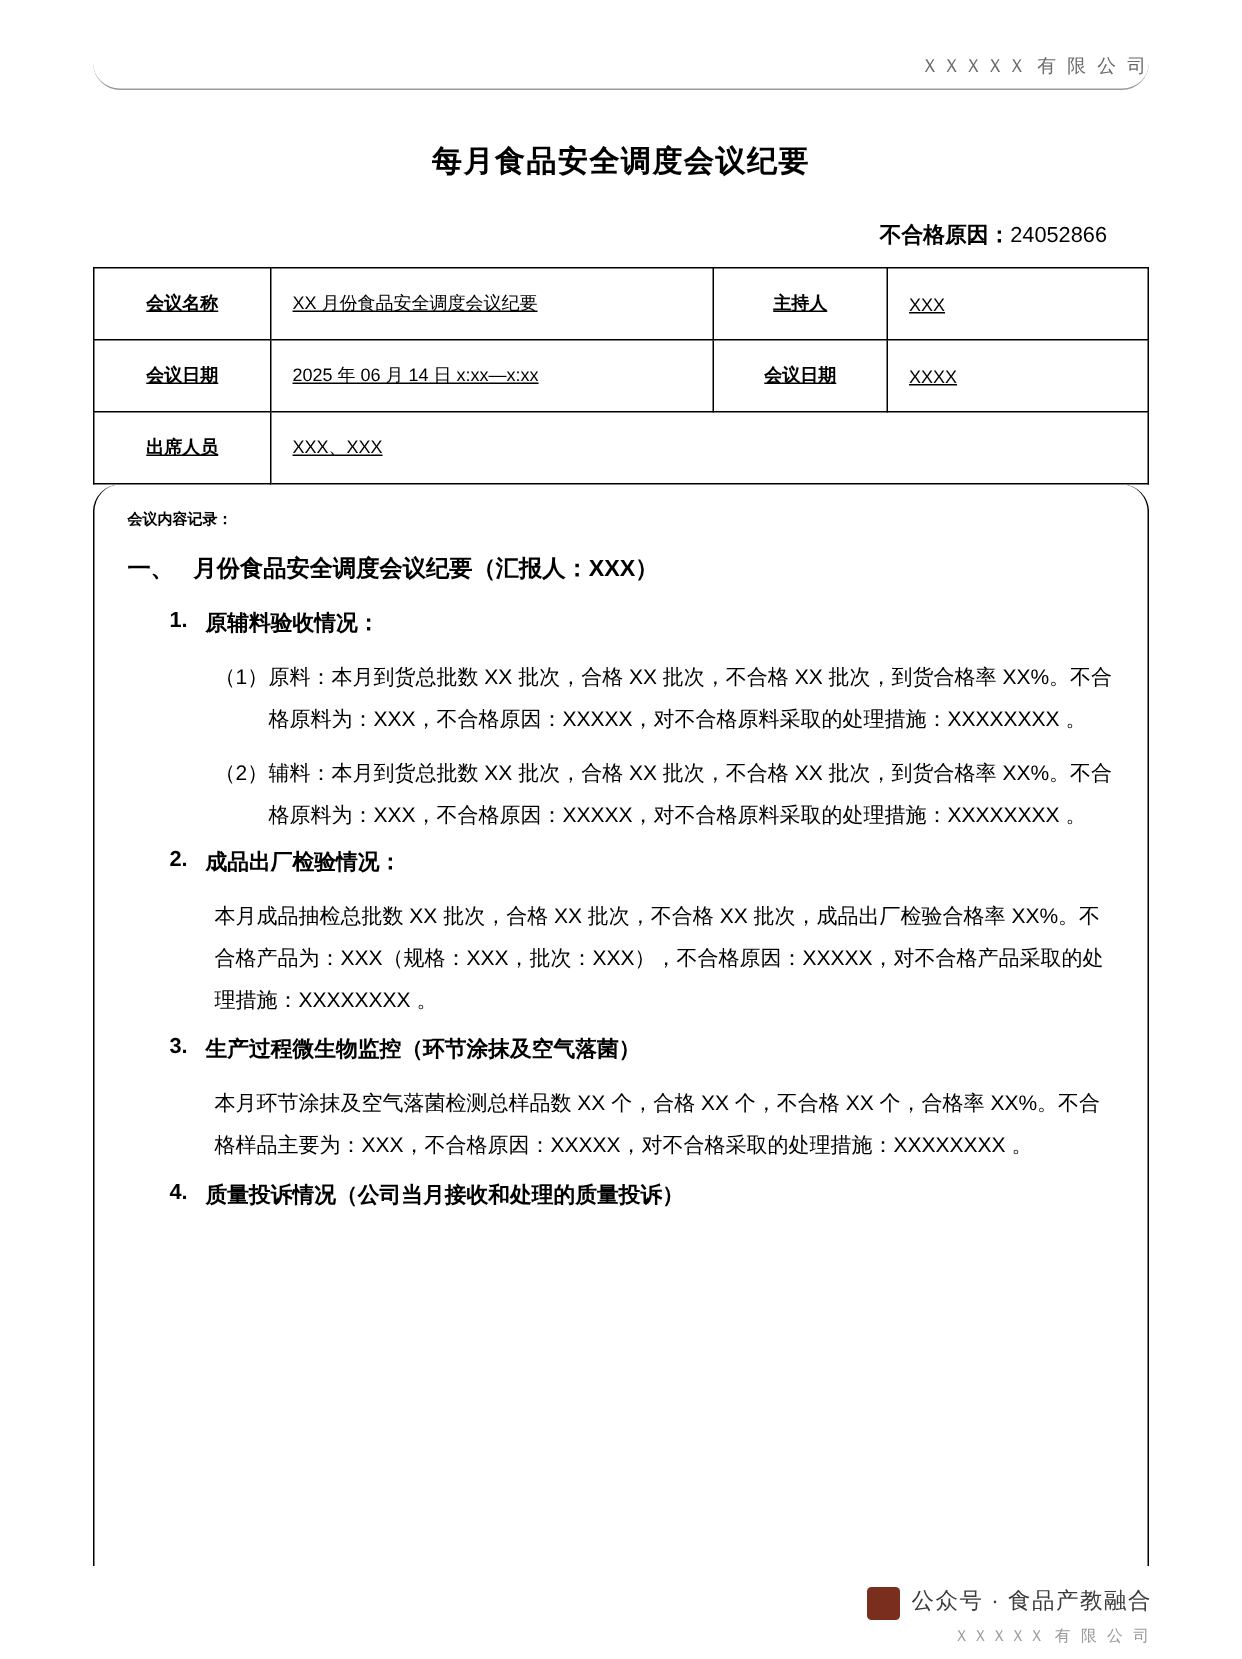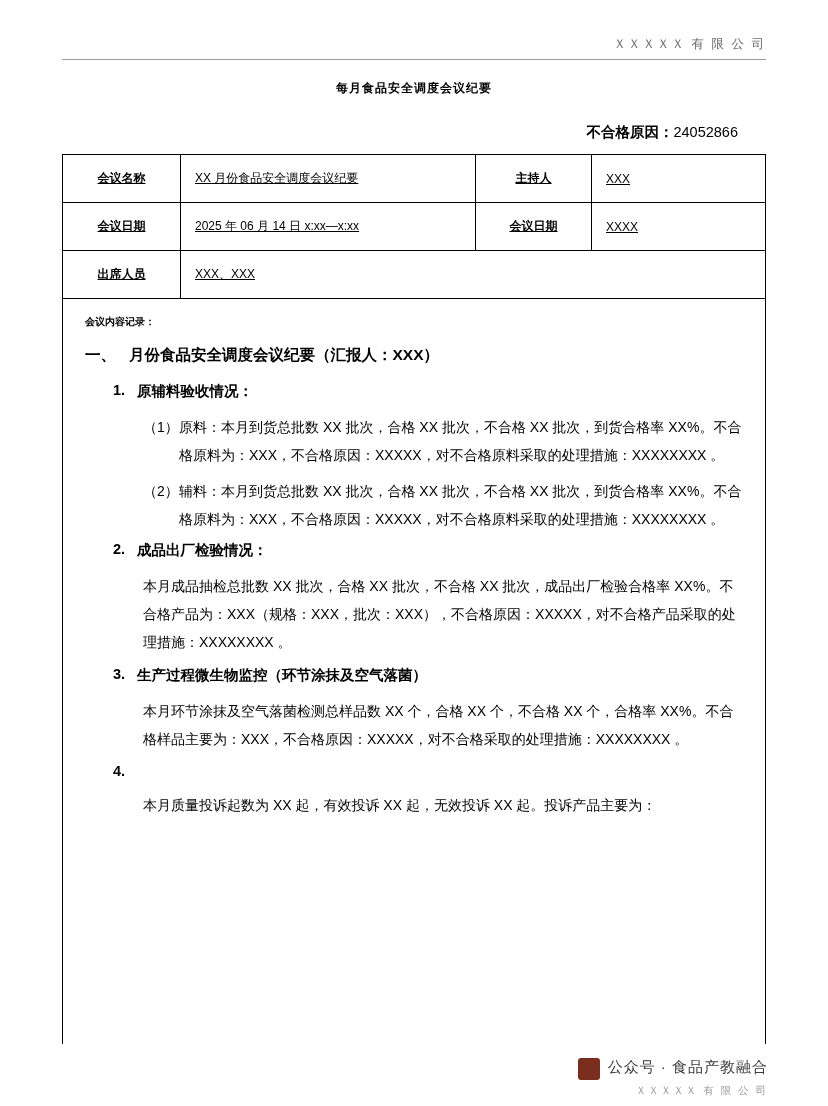--- a/index.html
+++ b/index.html
@@ -1,15 +1,15 @@
 <!DOCTYPE html>
 <html><head>
 <meta charset="utf-8">
 <style>
-  * { box-sizing: border-box; }
+  * { box-sizing: border-box; border-radius: 18px; }
   html, body {
     margin: 0;
     padding: 0;
     background: #ffffff;
   }
   body {
     width: 828px;
     height: 1106px;
     font-family: "Liberation Sans", "DejaVu Sans", sans-serif;
     color: #000;
@@ -28,24 +28,24 @@
     text-align: right;
     font-size: 12.5px;
     color: #6b6b6b;
     letter-spacing: 2px;
     padding-top: 36px;
     padding-bottom: 6px;
     border-bottom: 1.5px solid #9a9a9a;
   }
   .doc-title {
     text-align: center;
-    font-size: 12px;
+    font-size: 20px;
     font-weight: bold;
     letter-spacing: 1px;
-    margin-top: 20px;
+    margin-top: 34px;
     margin-bottom: 26px;
   }
   .record-no {
     text-align: right;
     font-size: 14.5px;
     margin-bottom: 12px;
     padding-right: 28px;
   }
   .record-no .label { font-weight: bold; }
 
@@ -229,22 +229,22 @@
     <div class="para">本月成品抽检总批数 XX 批次，合格 XX 批次，不合格 XX 批次，成品出厂检验合格率 XX%。不合格产品为：XXX（规格：XXX，批次：XXX），不合格原因：XXXXX，对不合格产品采取的处理措施：XXXXXXXX 。</div>
 
     <div class="lv2">
       <span class="num">3.</span>
       <span>生产过程微生物监控（环节涂抹及空气落菌）</span>
     </div>
     <div class="para">本月环节涂抹及空气落菌检测总样品数 XX 个，合格 XX 个，不合格 XX 个，合格率 XX%。不合格样品主要为：XXX，不合格原因：XXXXX，对不合格采取的处理措施：XXXXXXXX 。</div>
 
     <div class="lv2">
       <span class="num">4.</span>
-    </div>
-    <div class="para">本月质量投诉起数为 XX 起，有效投诉 XX 起，无效投诉 XX 起。投诉产品主要为：</div>
+      <span>质量投诉情况（公司当月接收和处理的质量投诉）</span>
+    </div>
 
   </div>
 
   <div class="footer-rule"></div>
 </div>
 
 <div class="footer">
   <div class="wm">
     <span class="wm-logo"></span>
     <span class="wm-text">公众号 · 食品产教融合</span>

